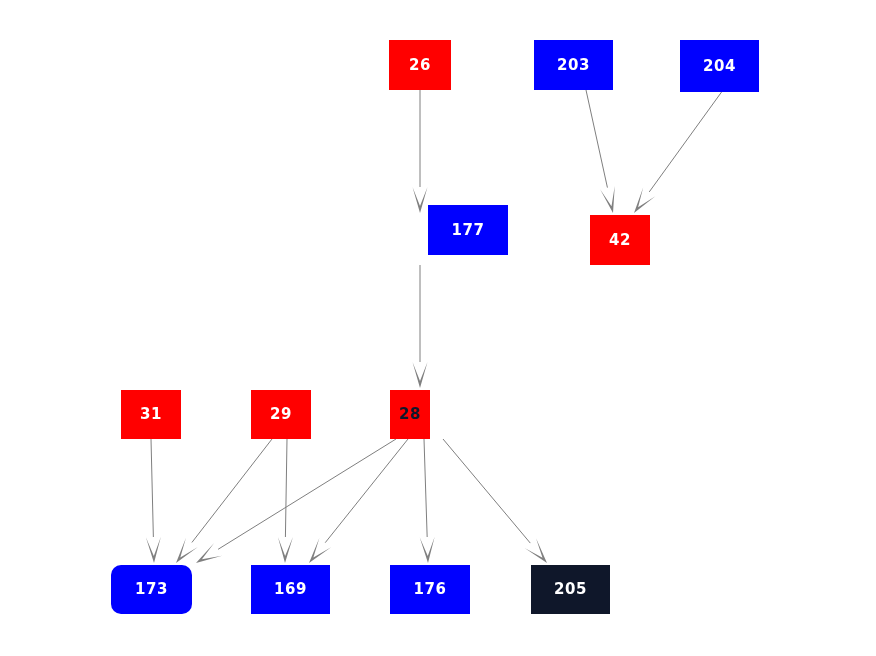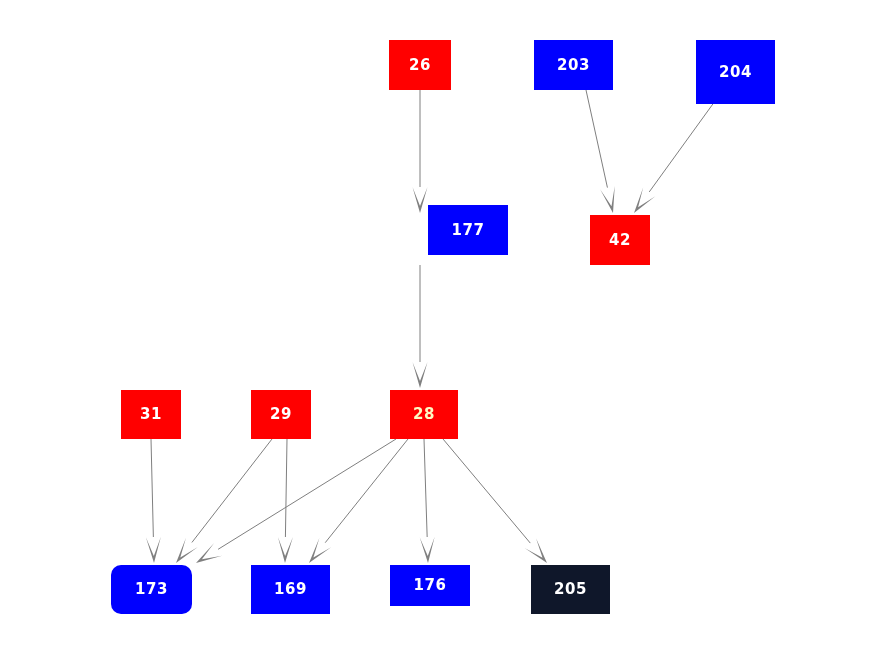--- a/index.html
+++ b/index.html
@@ -72,44 +72,44 @@
       <line x1="443" y1="439" x2="530.2920811886117" y2="543.0790198787294" stroke="#7f7f7f" stroke-width="1"></line>
       <polygon points="547,563 524.5456446151683,547.8986118435529 542.5017141661647,557.6366591981194 536.0385177620552,538.2594279139058" fill="#808080"></polygon>
     </svg>
   <div id="node-layer">
       <div class="graph-node" style="left: 389px; top: 40px; width: 62px; height: 50px; background: rgb(255, 0, 0); color: rgb(255, 255, 255);">
         <span class="node-label">26</span>
       </div>
       <div class="graph-node" style="left: 534px; top: 40px; width: 79px; height: 50px; background: rgb(0, 0, 255); color: rgb(255, 255, 255);">
         <span class="node-label">203</span>
       </div>
-      <div class="graph-node" style="left: 696px; top: 40px; width: 79px; height: 64px; background: rgb(0, 0, 255); color: rgb(255, 255, 255);">
+      <div class="graph-node" style="left: 680px; top: 40px; width: 79px; height: 52px; background: rgb(0, 0, 255); color: rgb(255, 255, 255);">
         <span class="node-label">204</span>
       </div>
       <div class="graph-node" style="left: 380px; top: 205px; width: 80px; height: 50px; background: rgb(0, 0, 255); color: rgb(255, 255, 255); margin-left: 48px;">
         <span class="node-label">177</span>
       </div>
       <div class="graph-node" style="left: 590px; top: 215px; width: 60px; height: 50px; background: rgb(255, 0, 0); color: rgb(255, 255, 255);">
         <span class="node-label">42</span>
       </div>
       <div class="graph-node" style="left: 121px; top: 390px; width: 60px; height: 49px; background: rgb(255, 0, 0); color: rgb(255, 255, 255);">
         <span class="node-label">31</span>
       </div>
       <div class="graph-node" style="left: 251px; top: 390px; width: 60px; height: 49px; background: rgb(255, 0, 0); color: rgb(255, 255, 255);">
         <span class="node-label">29</span>
       </div>
-      <div class="graph-node" style="left: 390px; top: 390px; width: 68px; height: 49px; background: rgb(255, 0, 0); color: #fef9c3;">
+      <div class="graph-node" style="left: 390px; top: 390px; width: 40px; height: 49px; background: rgb(255, 0, 0); color: #0f172a;">
         <span class="node-label">28</span>
       </div>
       <div class="graph-node" style="left: 111px; top: 565px; width: 81px; height: 49px; background: rgb(0, 0, 255); color: rgb(255, 255, 255); border-radius: 10px;">
         <span class="node-label">173</span>
       </div>
       <div class="graph-node" style="left: 251px; top: 565px; width: 79px; height: 49px; background: rgb(0, 0, 255); color: rgb(255, 255, 255);">
         <span class="node-label">169</span>
       </div>
-      <div class="graph-node" style="left: 390px; top: 565px; width: 80px; height: 41px; background: rgb(0, 0, 255); color: rgb(255, 255, 255);">
+      <div class="graph-node" style="left: 390px; top: 565px; width: 80px; height: 49px; background: rgb(0, 0, 255); color: rgb(255, 255, 255);">
         <span class="node-label">176</span>
       </div>
       <div class="graph-node" style="left: 531px; top: 565px; width: 79px; height: 49px; background: #0f172a; color: rgb(255, 255, 255);">
         <span class="node-label">205</span>
       </div>
     </div>
 </div>
 
 </body></html>

